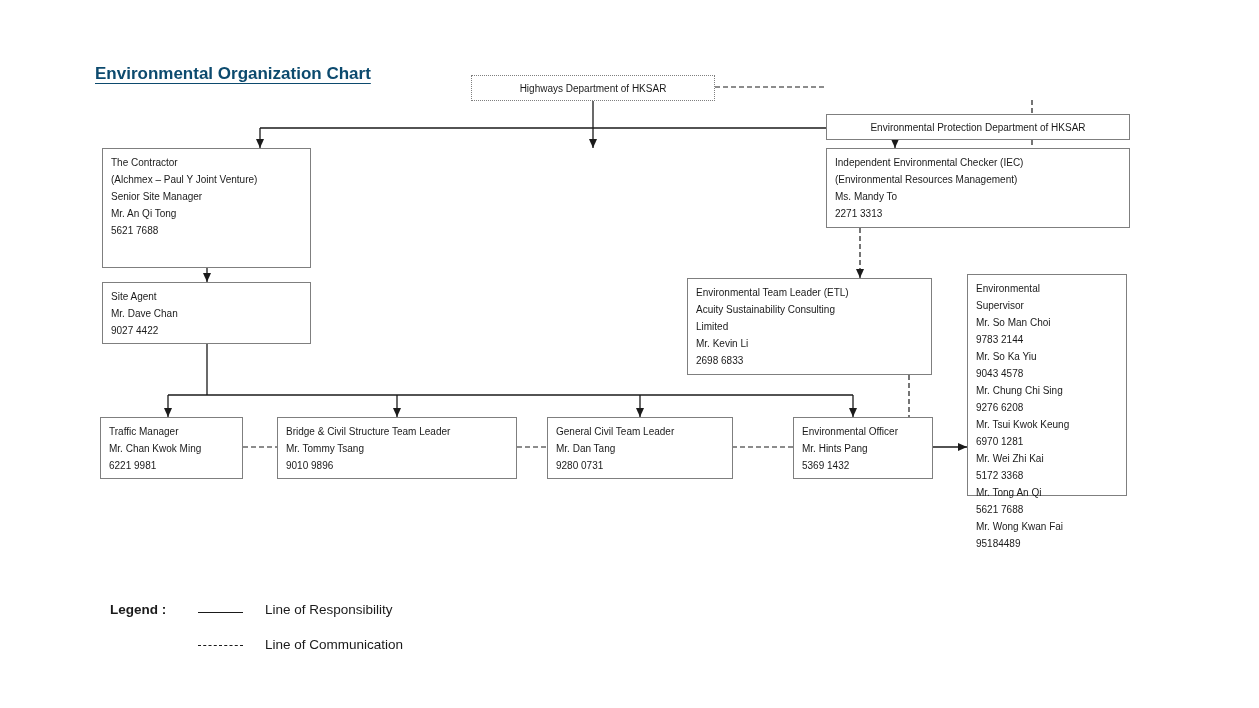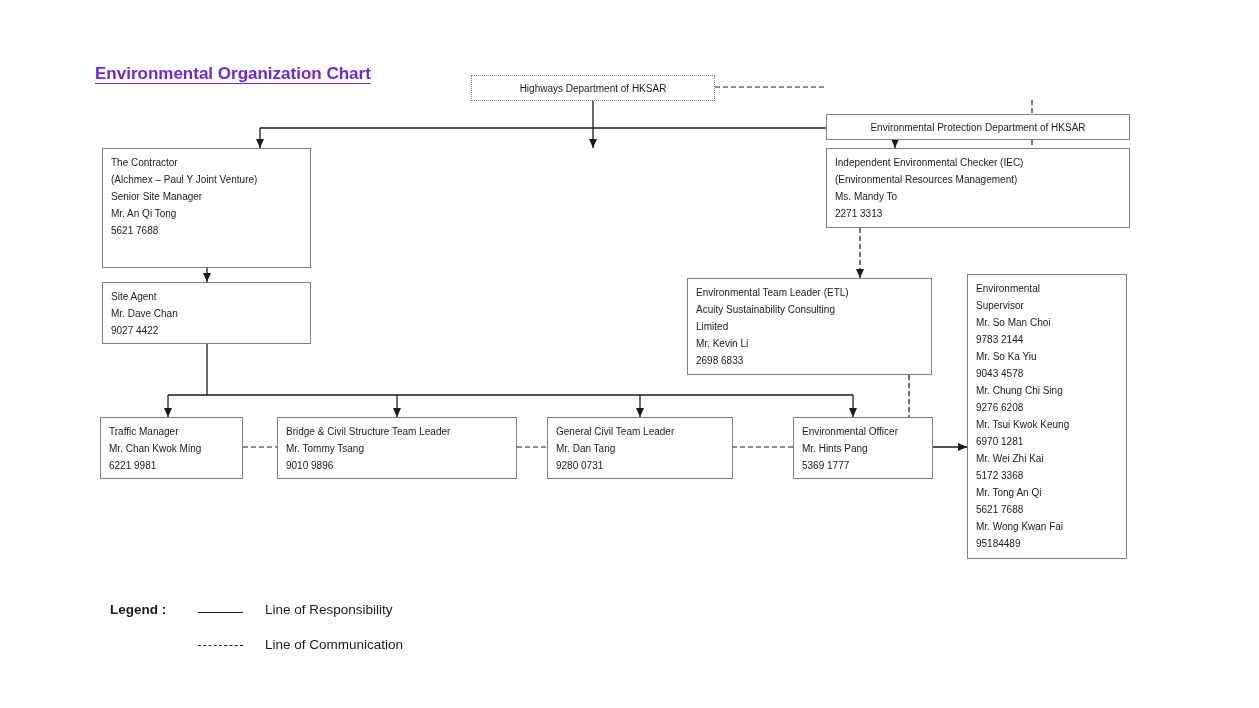--- a/index.html
+++ b/index.html
@@ -20,21 +20,21 @@
     left: 0; top: 0;
     width: 1259px; height: 708px;
     pointer-events: none;
   }
   .page-title {
     position: absolute;
     left: 95px;
     top: 64px;
     font-size: 17px;
     font-weight: 700;
-    color: #6d28d9;
+    color: #0c4a6e;
     text-decoration: underline;
     text-underline-offset: 4px;
   }
   .node {
     position: absolute;
     border: 1px solid #7f7f7f;
     background: #ffffff;
     box-sizing: border-box;
     color: #1a1a1a;
     font-size: 10px;
@@ -157,21 +157,21 @@
 Mr. Dave Chan
 9027 4422</span>
   </div>
   <div class="node" style="left:687px; top:278px; width:245px; height:97px;">
     <span class="node-text">Environmental Team Leader (ETL)
 Acuity Sustainability Consulting
 Limited
 Mr. Kevin Li
 2698 6833</span>
   </div>
-  <div class="node" style="left:967px; top:274px; width:160px; height:285px;">
+  <div class="node" style="left:967px; top:274px; width:160px; height:222px;">
     <span class="node-text">Environmental
 Supervisor
 Mr. So Man Choi
 9783 2144
 Mr. So Ka Yiu
 9043 4578
 Mr. Chung Chi Sing
 9276 6208
 Mr. Tsui Kwok Keung
 6970 1281
@@ -194,21 +194,21 @@
 9010 9896</span>
   </div>
   <div class="node" style="left:547px; top:417px; width:186px; height:62px;">
     <span class="node-text">General Civil Team Leader
 Mr. Dan Tang
 9280 0731</span>
   </div>
   <div class="node" style="left:793px; top:417px; width:140px; height:62px;">
     <span class="node-text">Environmental Officer
 Mr. Hints Pang
-5369 1777</span>
+5369 1432</span>
   </div>
 
   <div class="legend">
     <div class="legend-row">
       <span class="legend-caption">Legend :</span>
       <span class="legend-line solid"></span>
       <span>Line of Responsibility</span>
     </div>
     <div class="legend-row">
       <span class="legend-caption"></span>

